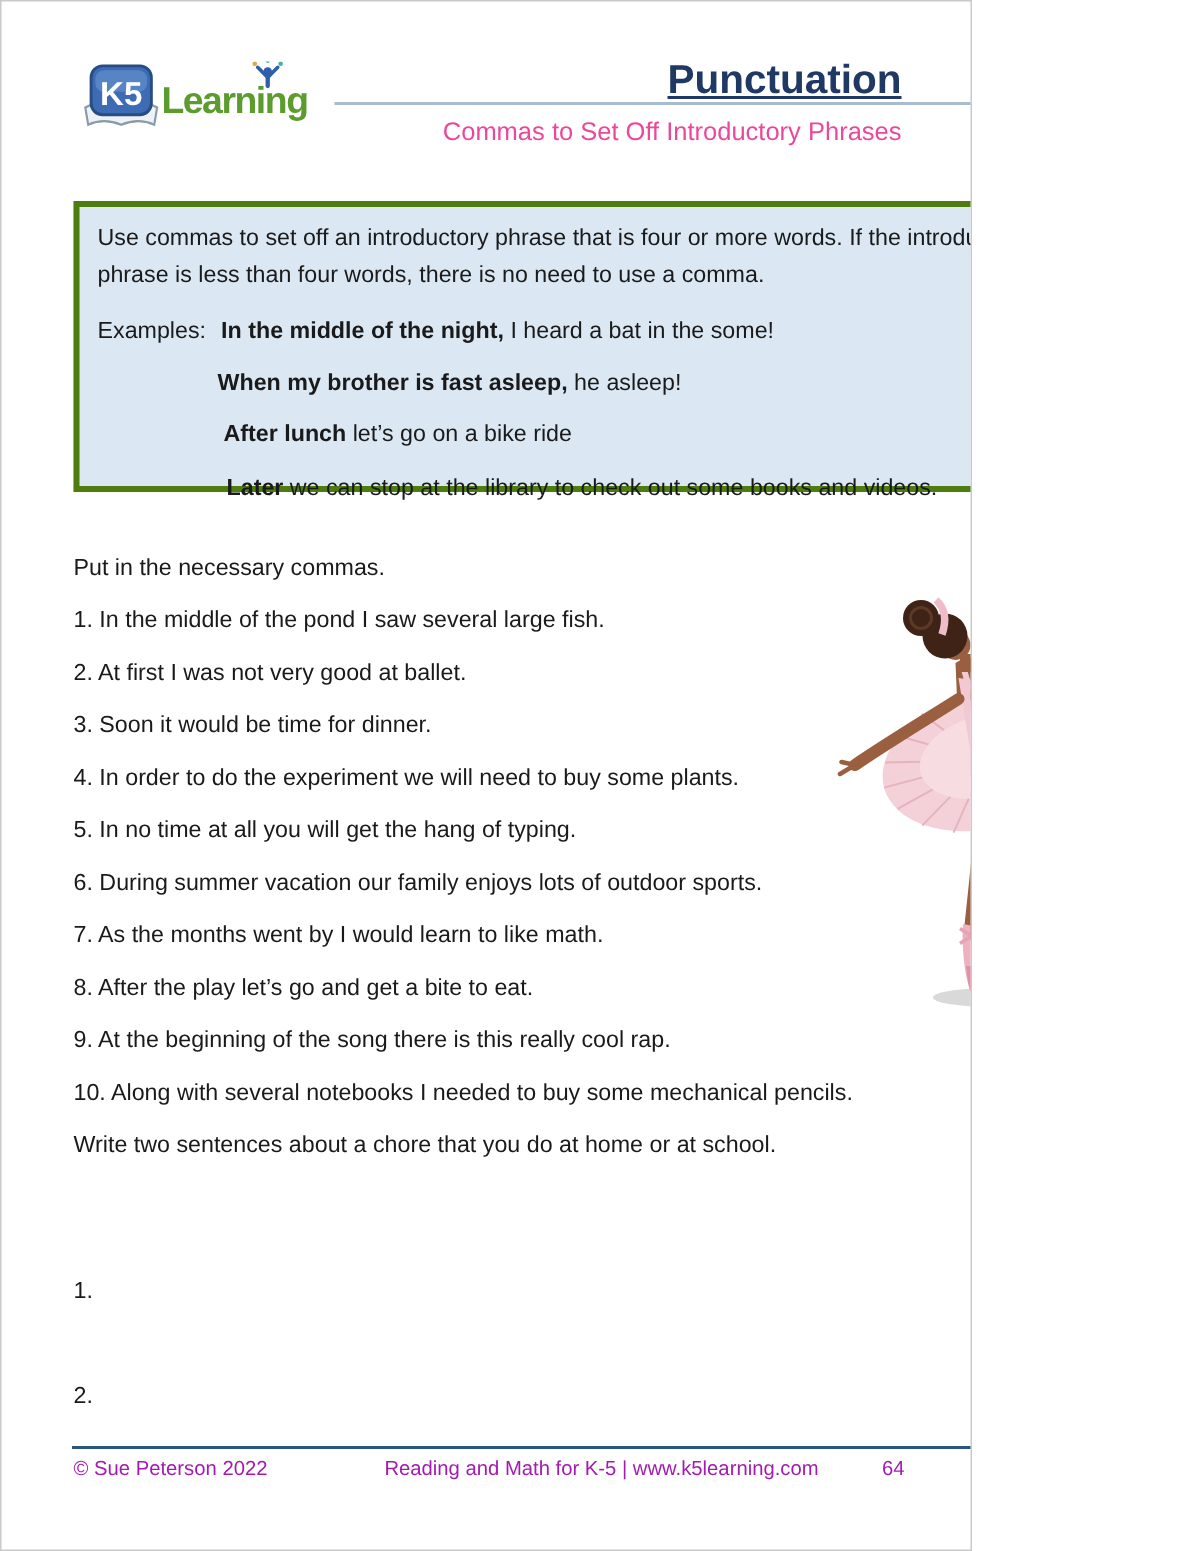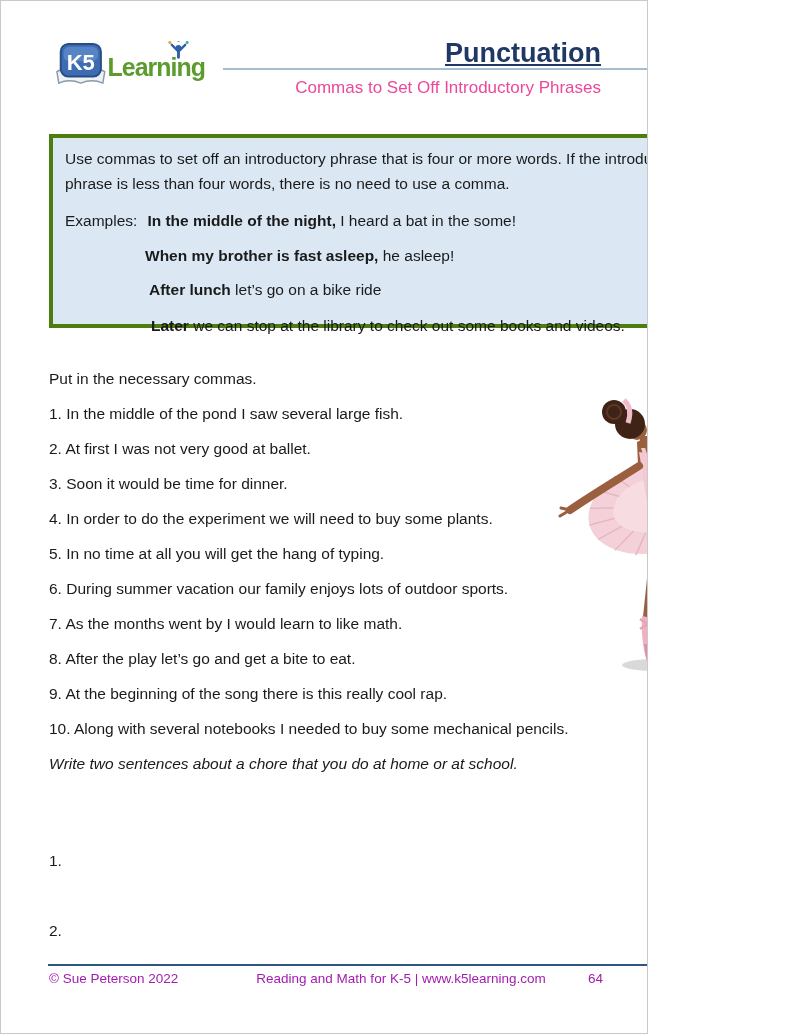--- a/index.html
+++ b/index.html
@@ -33,21 +33,21 @@
   .ex-label{margin-right:10px;}
   .ex-bold{font-weight:bold;}
   
   .exercise{position:absolute;left:48px;top:368px;width:560px;font-size:15.5px;}
   .exercise .line{line-height:20px;}
   .exercise .item{margin-top:15px;}
   
   .ballerina{position:absolute;left:556px;top:391px;width:226px;height:286px;}
   
   .writing{position:absolute;left:48px;top:752px;width:668px;font-size:15.5px;}
-  .writing .p1{line-height:21px;font-style:italic;}
+  .writing .p1{line-height:21px;}
   .writing .p2{margin-top:14px;line-height:25px;}
   .blank1{position:absolute;left:48px;top:851px;font-size:15.5px;}
   .blank2{position:absolute;left:48px;top:921px;font-size:15.5px;}
   
   .footer-rule{position:absolute;left:47px;top:963px;width:707px;height:2px;background:#2e567c;}
   .footer-text{position:absolute;top:970px;font-size:13.5px;color:#a21caf;}
   .f-left{left:48px;}
   .f-center{left:0;width:800px;text-align:center;}
   .f-right{right:44px;}
 </style>

